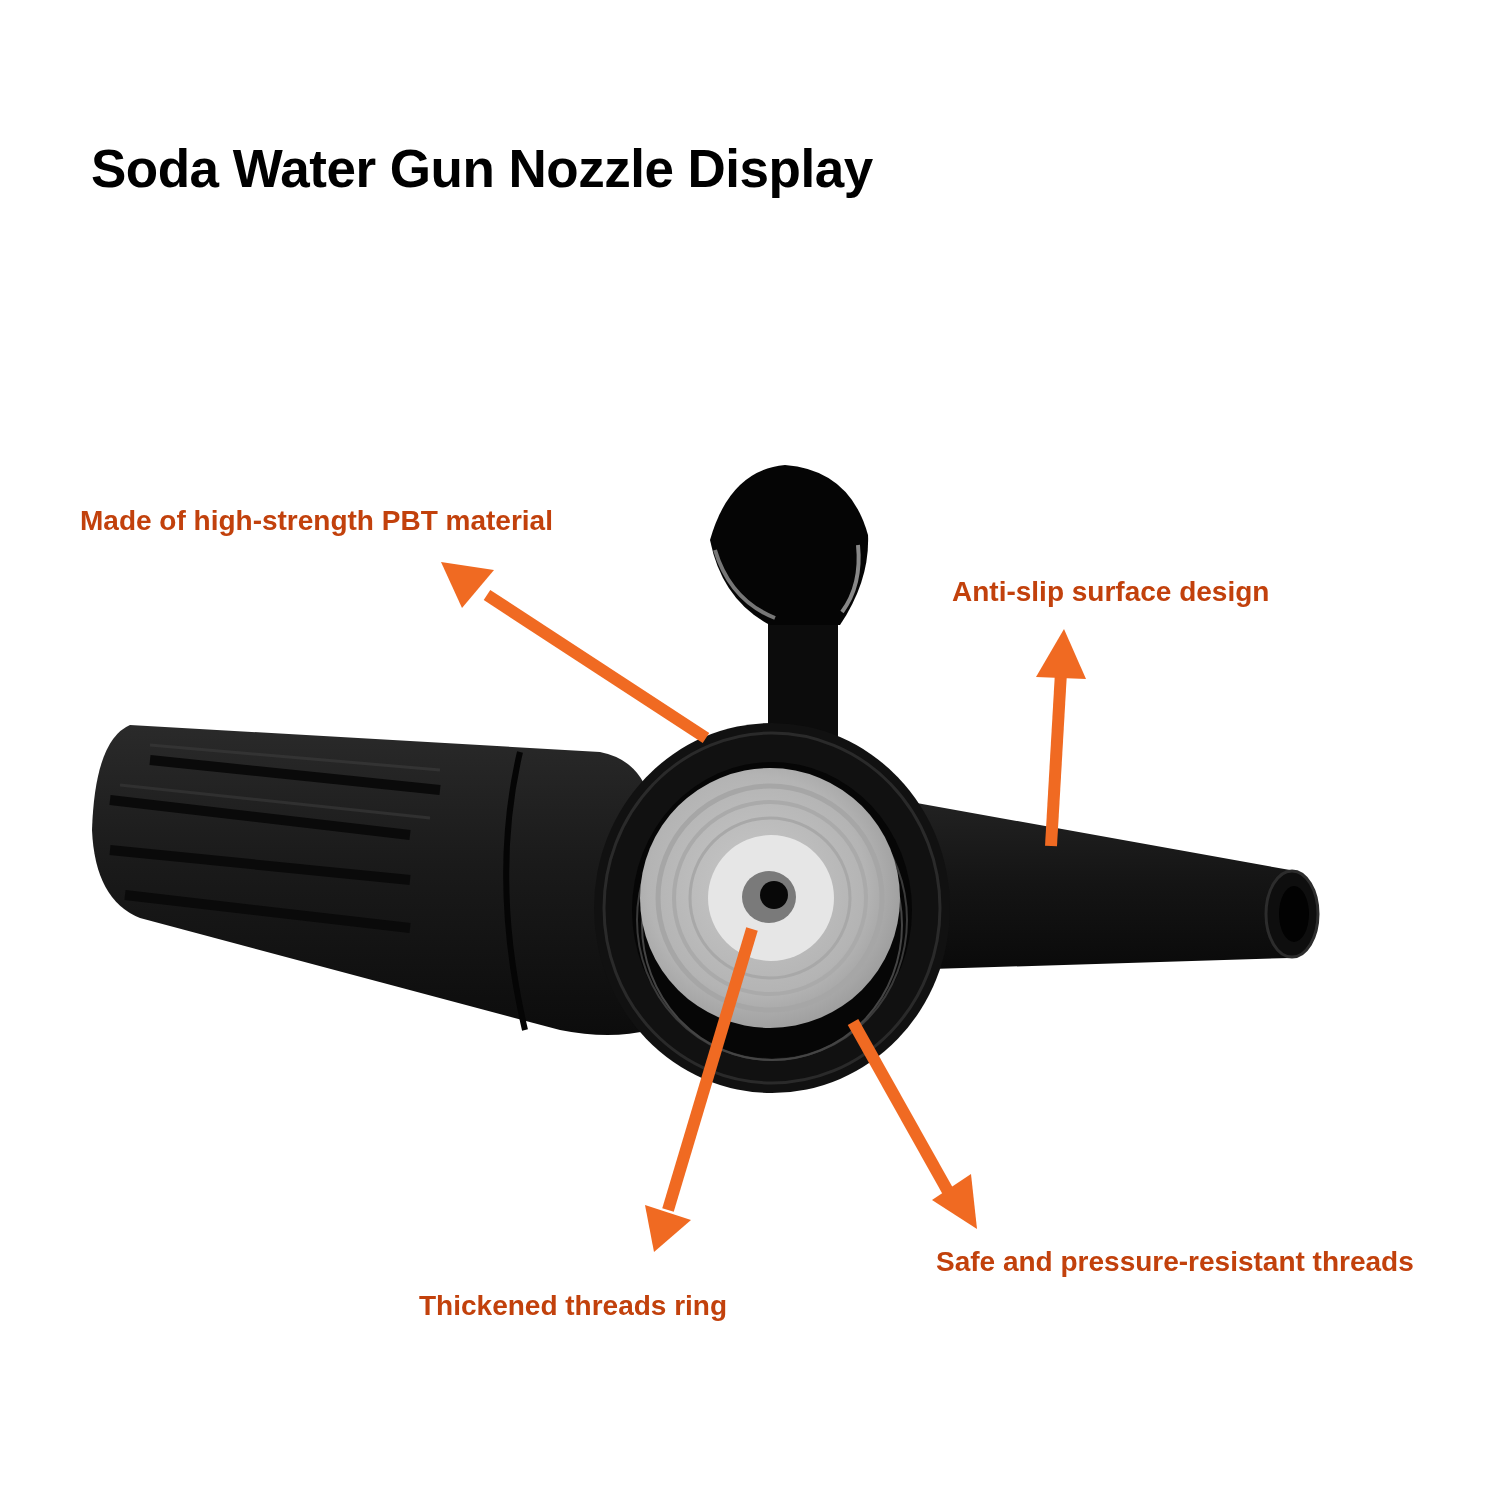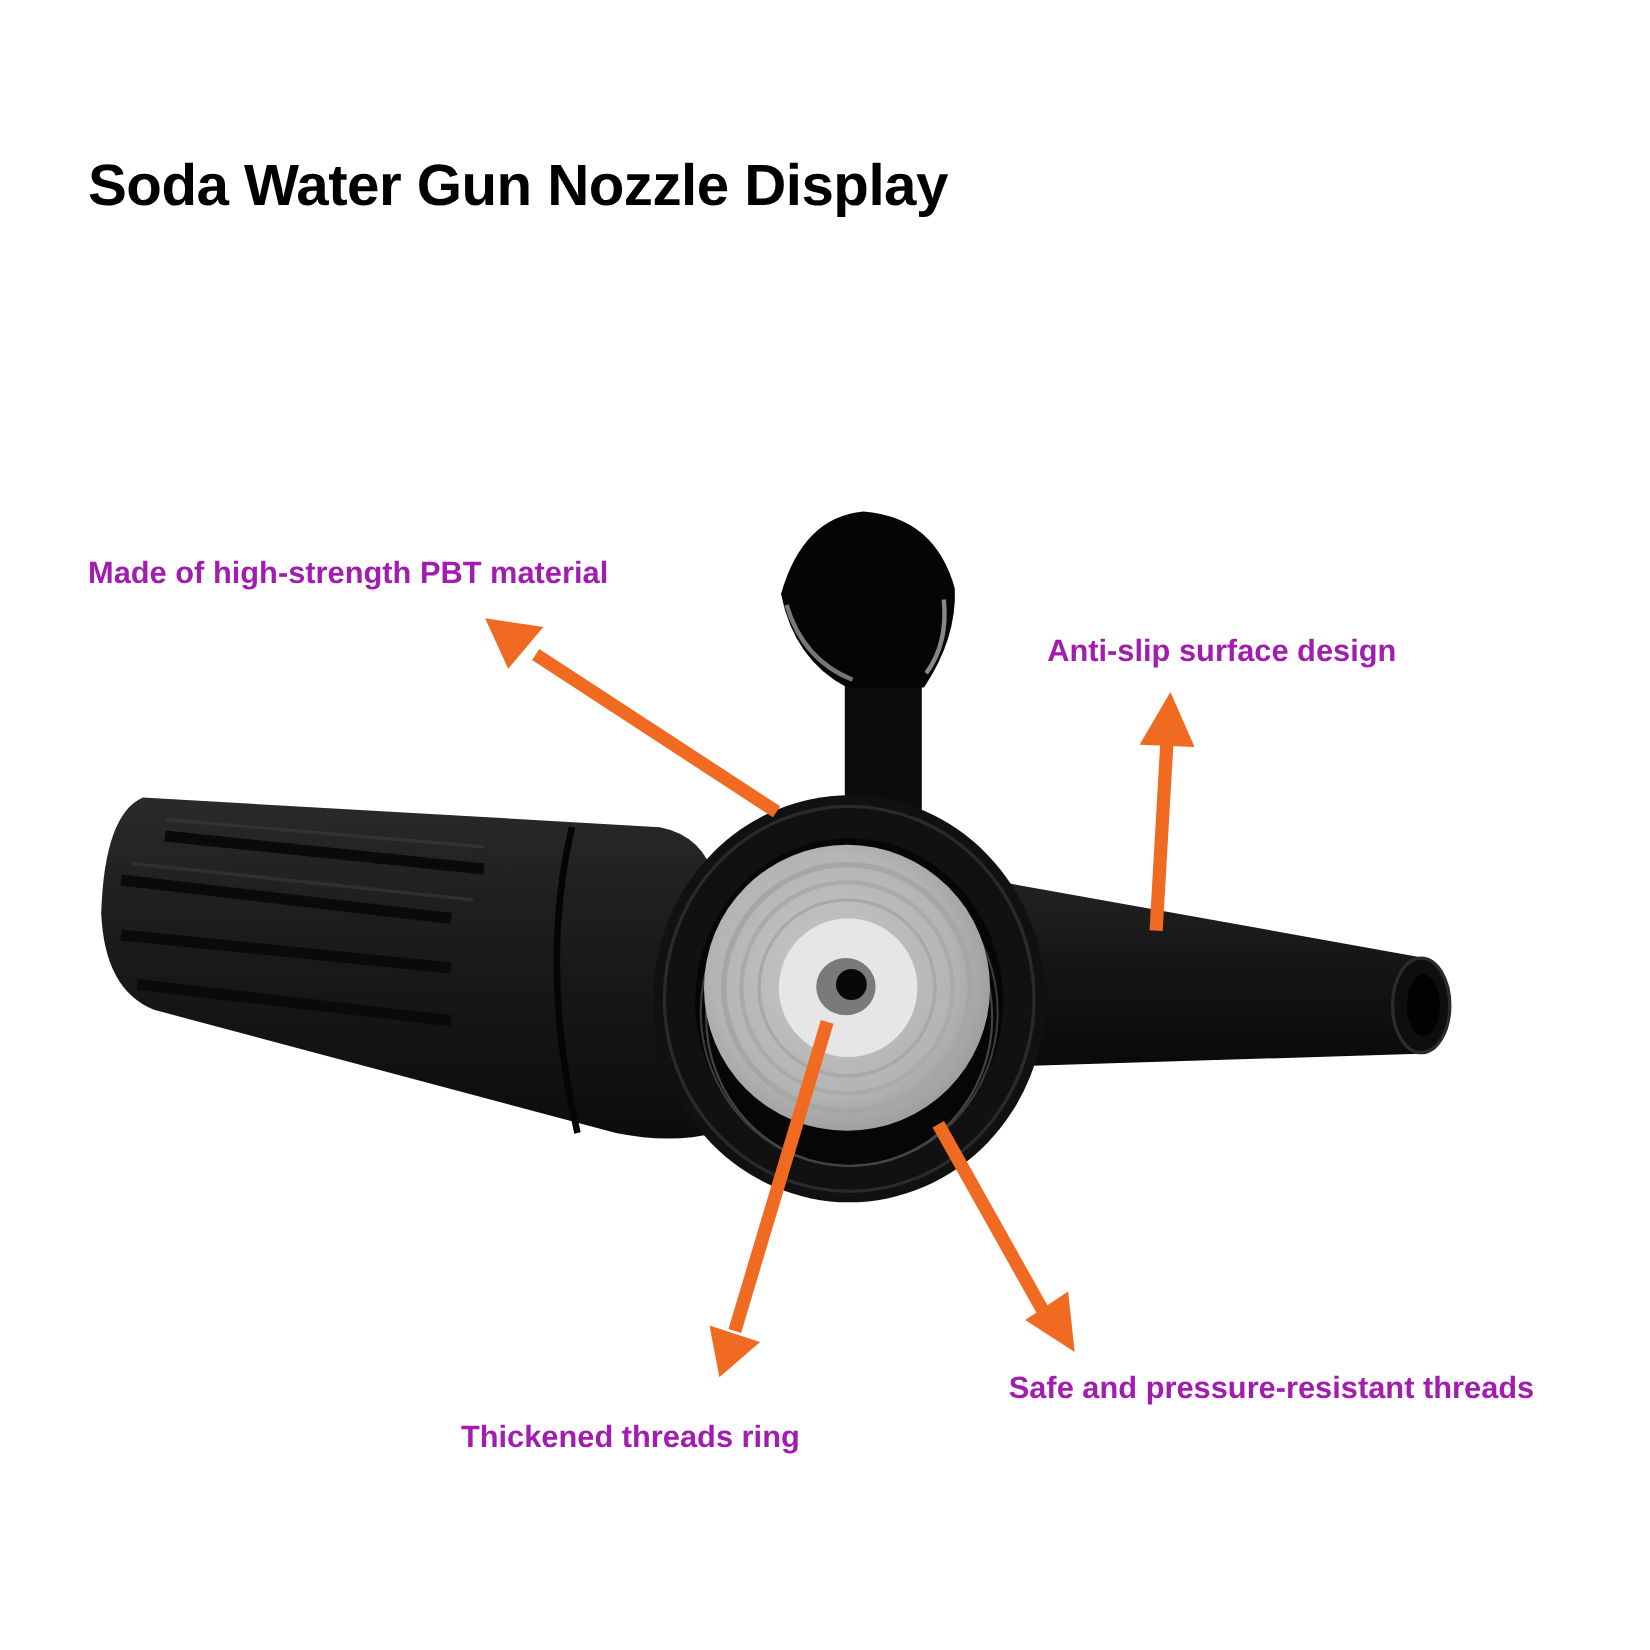--- a/index.html
+++ b/index.html
@@ -1,21 +1,21 @@
 <!DOCTYPE html>
 <html><head>
 <meta charset="utf-8">
 <style>
   html, body { margin:0; padding:0; background:#ffffff; }
   body { width:1500px; height:1500px; position:relative; overflow:hidden; font-family:"Liberation Sans", "DejaVu Sans", sans-serif; }
-  .title { position:absolute; left:80px; top:138px; font-size:53px; font-weight:bold; color:#000; letter-spacing:-0.5px; }
-  .label { position:absolute; font-size:28px; font-weight:bold; color:#a21caf; white-space:nowrap;text-align:center; }
+  .title { position:absolute; left:91px; top:138px; font-size:53px; font-weight:bold; color:#000; letter-spacing:-0.5px; }
+  .label { position:absolute; font-size:28px; font-weight:bold; color:#c2410c; white-space:nowrap;text-align:center; }
   #lbl-pbt { left:80px; top:505px; }
   #lbl-antislip { left:952px; top:576px; }
-  #lbl-threads { left:917px; top:1246px; }
+  #lbl-threads { left:936px; top:1246px; }
   #lbl-seal { left:419px; top:1290px; }
   svg.scene { position:absolute; left:0; top:0; }
 </style>
 </head>
 <body>
 
 <div class="title">Soda Water Gun Nozzle Display</div>
 
 <svg class="scene" width="1500" height="1500" viewBox="0 0 1500 1500">
   <defs>

